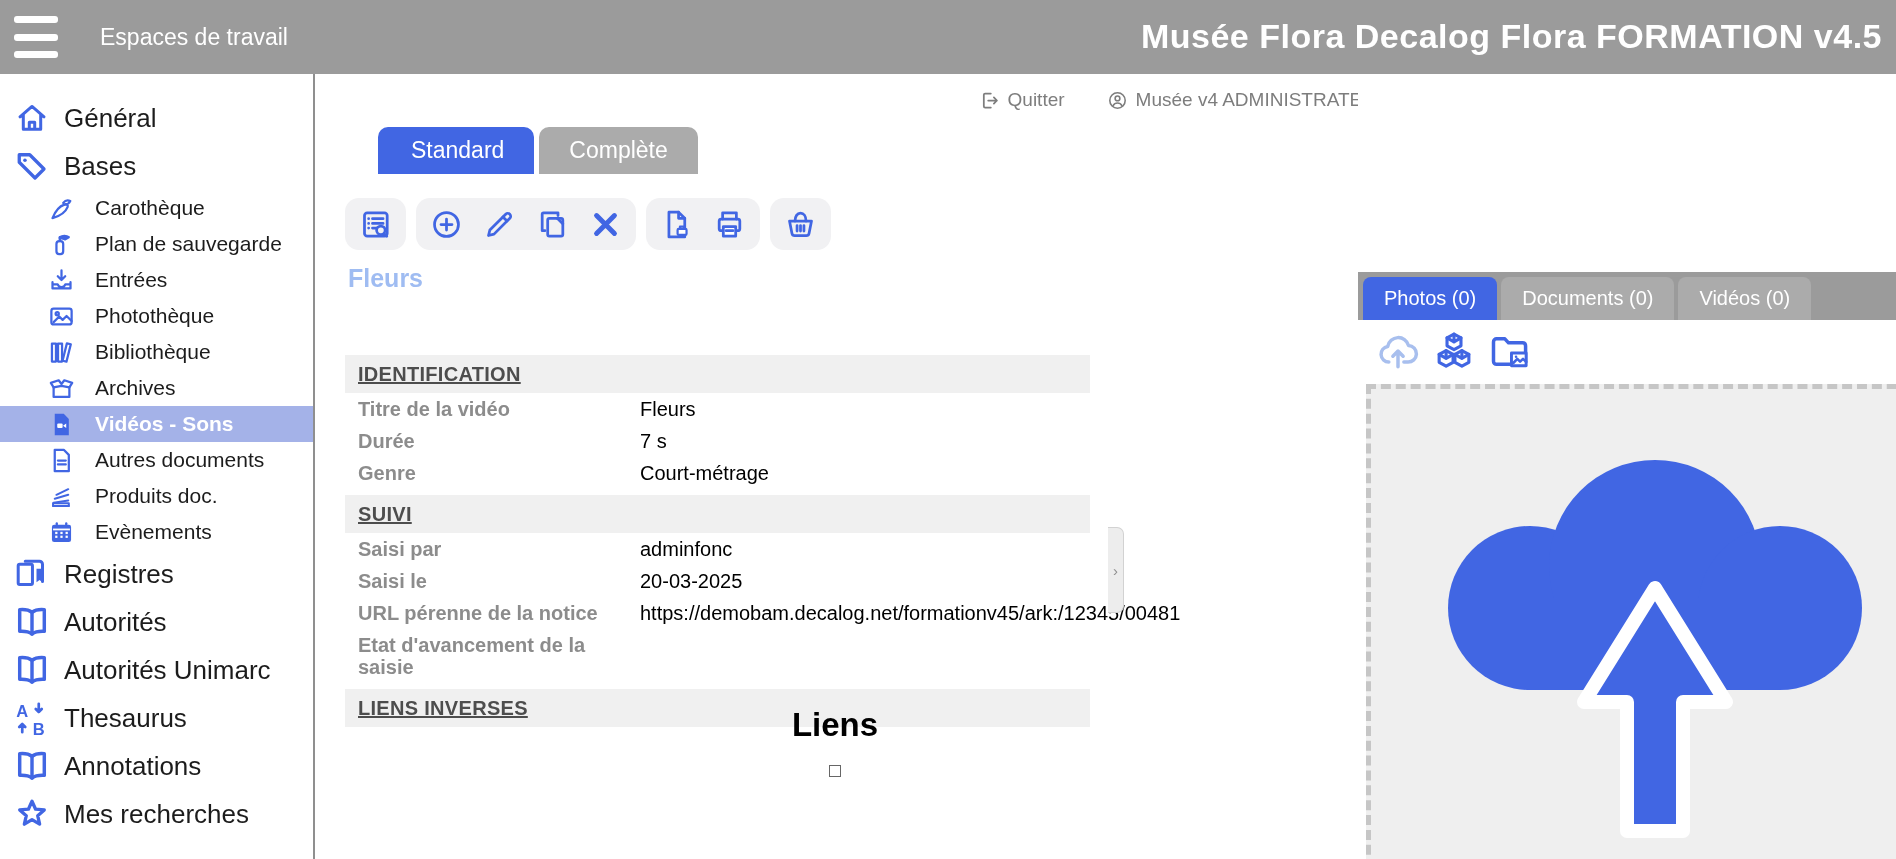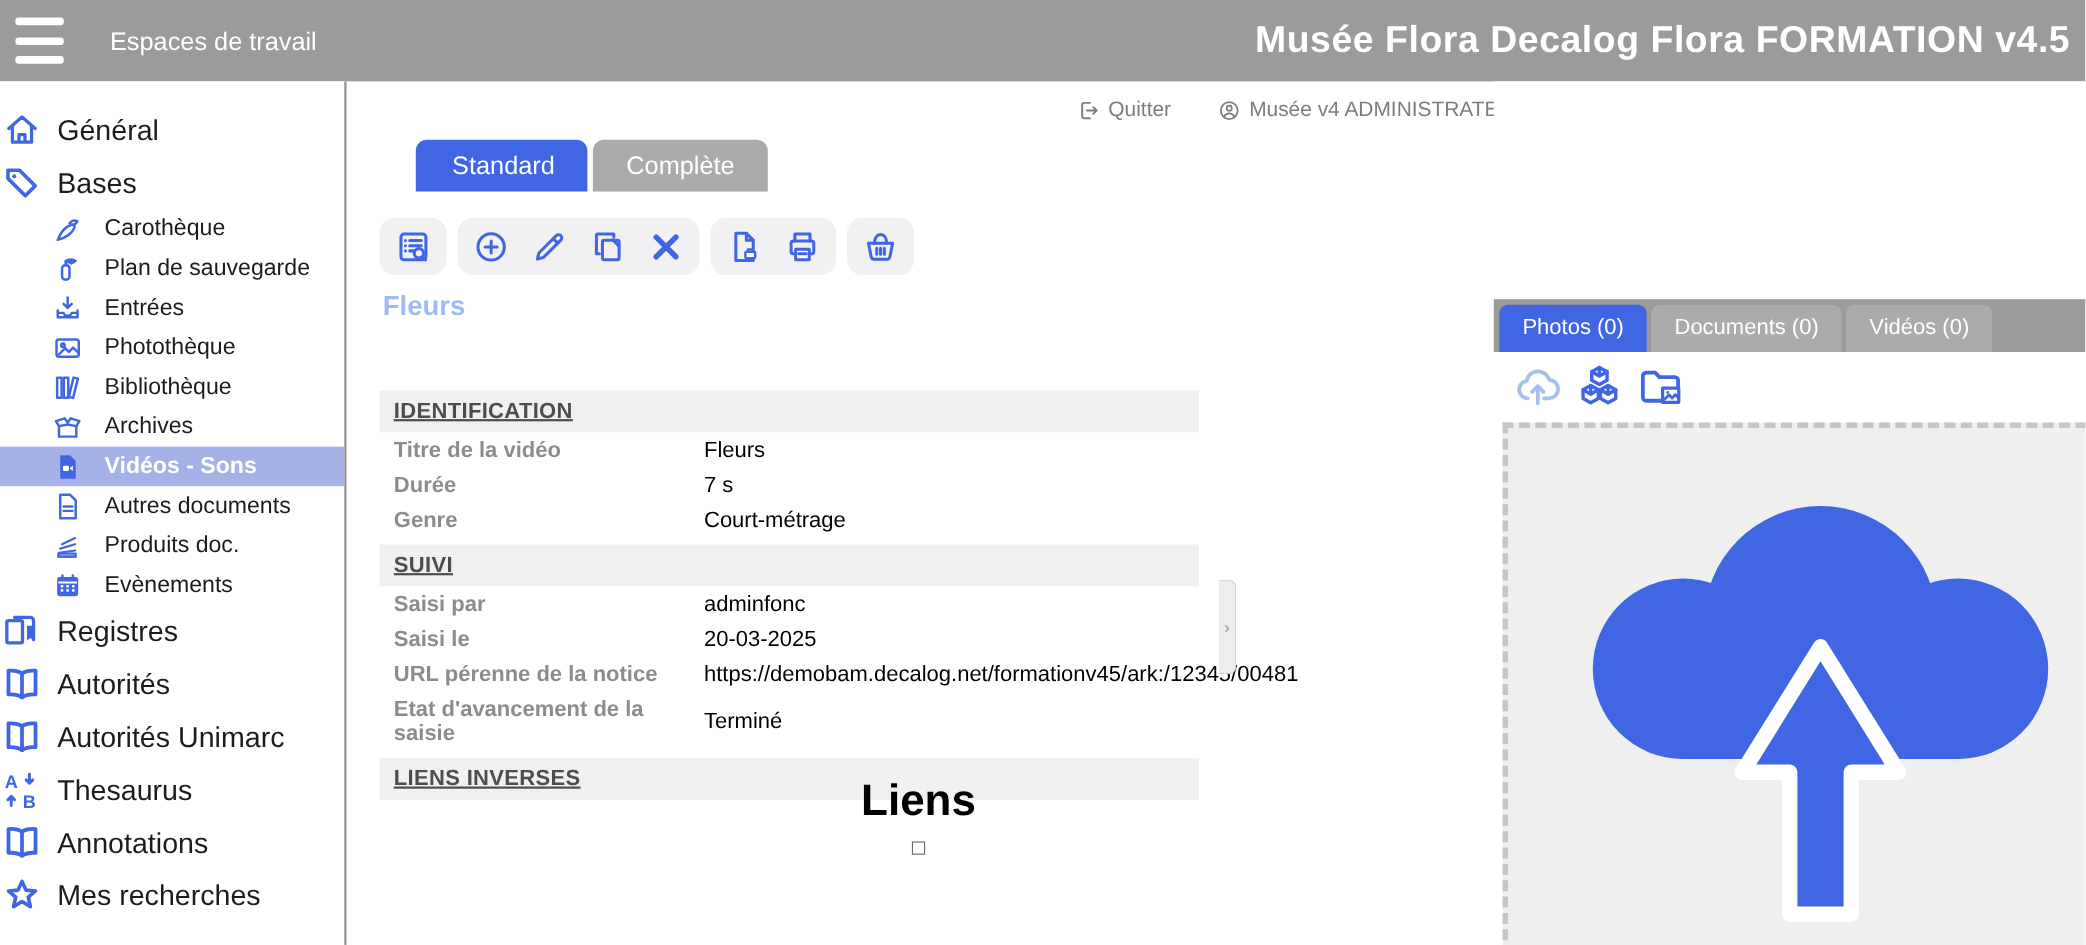--- a/index.html
+++ b/index.html
@@ -20,21 +20,21 @@
   
   .topbar{position:absolute;left:0;top:0;width:1896px;height:74px;background:var(--topbar);}
   .hamburger{position:absolute;left:14px;top:16px;width:44px;height:42px;display:flex;flex-direction:column;justify-content:space-between;cursor:pointer;}
   .hamburger span{display:block;height:7px;border-radius:3px;background:#fff;}
   .workspace-label{position:absolute;left:100px;top:24px;color:#fff;font-size:23px;}
   .app-title{position:absolute;right:14px;top:17px;color:#fff;font-size:34px;font-weight:bold;letter-spacing:.5px;white-space:nowrap;}
 
   
   .sidebar{position:absolute;left:0;top:74px;width:315px;height:785px;background:#fff;border-right:2px solid #8f8f8f;padding-top:20px;overflow:hidden;}
   .srow{display:flex;align-items:center;cursor:pointer;}
-  .srow.l1{height:48px;padding-left:2px;font-size:26px;color:#1c1c1c;}
+  .srow.l1{height:48px;padding-left:14px;font-size:26px;color:#1c1c1c;}
   .srow.l2{height:36px;padding-left:48px;font-size:21px;color:#1c1c1c;}
   .srow .sic{flex:0 0 auto;color:var(--accent);display:flex;align-items:center;justify-content:center;}
   .srow.l1 .sic{width:36px;height:36px;margin-right:14px;}
   .srow.l2 .sic{width:27px;height:27px;margin-right:20px;}
   .srow.selected{background:var(--selrow);}
   .srow.selected .slabel{color:#fff;font-weight:bold;}
   .sic svg{width:100%;height:100%;display:block;}
 
   
   .utility{position:absolute;top:86px;right:10px;display:flex;align-items:center;gap:42px;color:var(--utilgray);font-size:19px;white-space:nowrap;}
@@ -59,21 +59,21 @@
   .record-title{position:absolute;left:348px;top:264px;color:#9fbcf2;font-size:25px;font-weight:bold;}
   .fields{position:absolute;left:345px;top:355px;width:745px;}
   .sec-header{height:38px;line-height:38px;background:var(--lightbar);color:var(--headtext);font-size:20px;font-weight:bold;padding-left:13px;letter-spacing:.3px;text-decoration:underline;}
   .sec-header.mt{margin-top:6px;}
   .frow{display:grid;grid-template-columns:295px 1fr;align-items:center;min-height:32px;}
   .frow .flabel{padding-left:13px;color:var(--labelgray);font-size:20px;font-weight:bold;line-height:1.1;}
   .frow .fvalue{color:#000;font-size:20px;white-space:nowrap;overflow:visible;}
   .frow.tall{min-height:54px;}
   .frow .fvalue.url{font-size:20px;}
 
-  .liens-heading{position:absolute;left:315px;top:706px;width:1040px;text-align:center;font-size:40px;font-weight:bold;color:#000;}
+  .liens-heading{position:absolute;left:315px;top:706px;width:1040px;text-align:center;font-size:33px;font-weight:bold;color:#000;}
   .liens-square{position:absolute;left:829px;top:765px;width:12px;height:12px;border:1px solid #666;background:#fff;}
 
   
   .collapse-handle{position:absolute;left:1108px;top:527px;width:16px;height:86px;background:#ededed;border:1px solid #d2d2d2;border-left:none;border-radius:0 7px 7px 0;display:flex;align-items:center;justify-content:center;color:#8f8f8f;font-size:15px;cursor:pointer;}
 
   
   .media-panel{position:absolute;left:1358px;top:74px;width:538px;height:812px;background:#fff;}
   .tabstrip{position:absolute;left:0;top:198px;width:538px;height:48px;background:var(--topbar);display:flex;align-items:flex-end;gap:4px;padding-left:5px;}
   .mtab{height:43px;display:flex;align-items:center;justify-content:center;padding:0 21px;border-radius:8px 8px 0 0;color:#fff;font-size:20px;cursor:pointer;white-space:nowrap;}
   .mtab.active{background:var(--accent);}
@@ -441,21 +441,20 @@
     <div class="frow">
       <span class="flabel">Saisi le</span>
       <span class="fvalue">20-03-2025</span>
     </div>
     <div class="frow">
       <span class="flabel">URL pérenne de la notice</span>
       <span class="fvalue url">https://demobam.decalog.net/formationv45/ark:/12345/00481</span>
     </div>
     <div class="frow tall">
       <span class="flabel">Etat d'avancement de la saisie</span>
-      <span class="fvalue">Terminé</span>
     </div>
 
     <div class="sec-header mt">LIENS INVERSES</div>
   </section>
 
   <div class="liens-heading">Liens</div>
   <div class="liens-square"></div>
 
   <div class="collapse-handle">
     <span>›</span>

